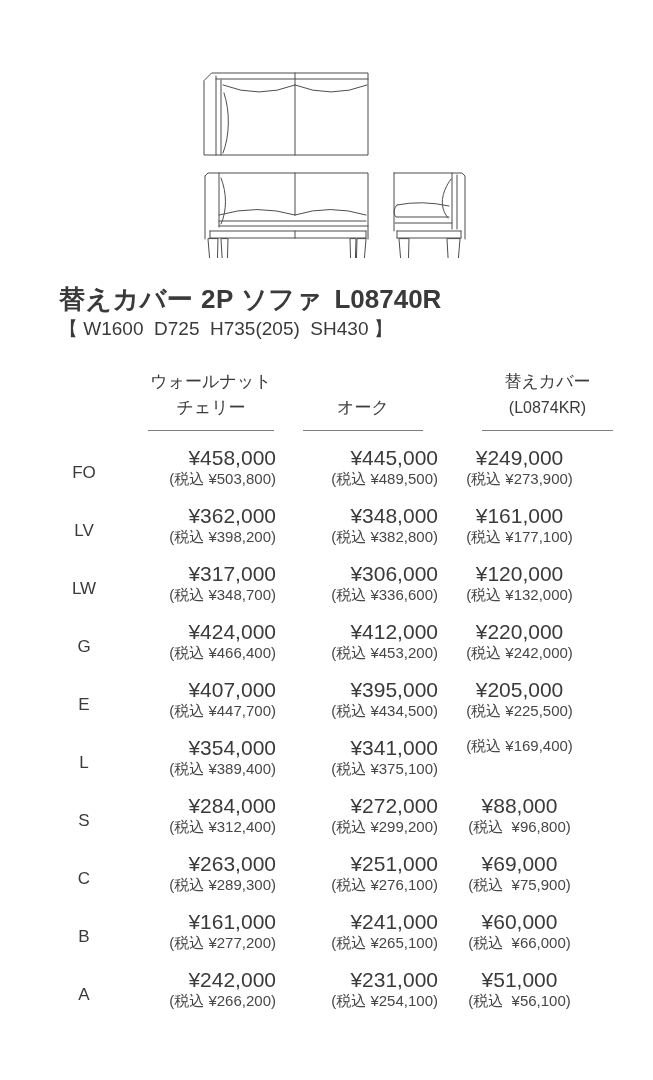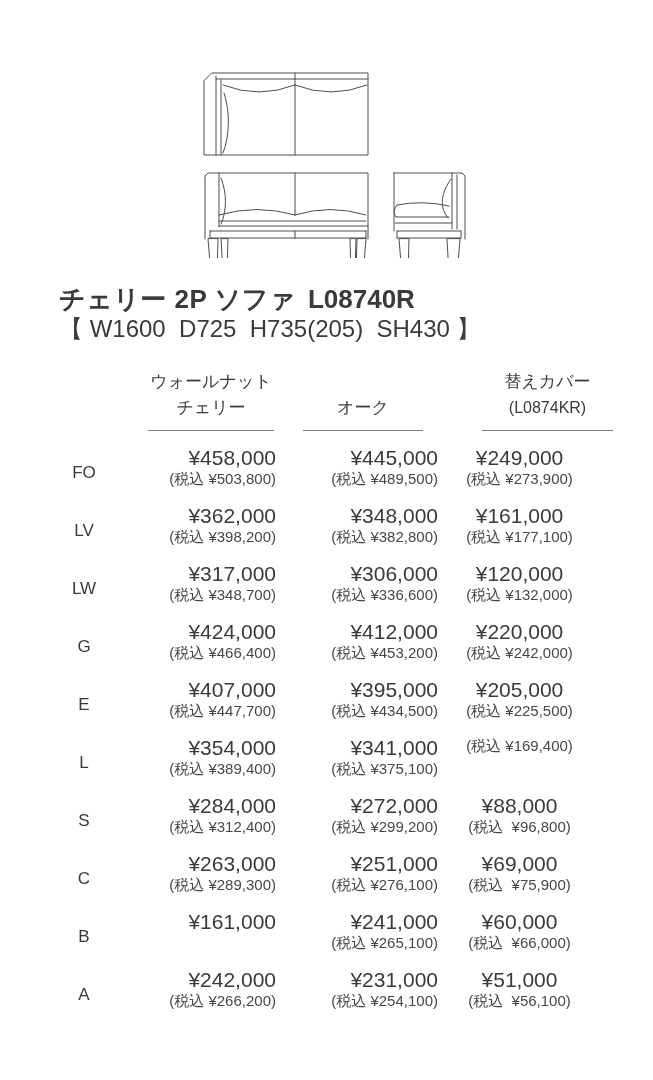--- a/index.html
+++ b/index.html
@@ -25,21 +25,21 @@
 
   
   .title-block { position: absolute; left: 59px; top: 283px; }
   .product-title {
     font-size: 26px; line-height: 32px;
     font-weight: 600; letter-spacing: 0.5px;
     white-space: pre;
   }
   .model-code { font-weight: 700; margin-left: 12px; letter-spacing: 0; }
   .dims {
-    font-size: 24px; line-height: 25px;
+    font-size: 19px; line-height: 25px;
     font-weight: 400; white-space: pre; letter-spacing: 0;
     margin-top: 1px;
   }
 
   
   .price-table { position: absolute; left: 60px; top: 369px; width: 555px; }
   .grid-row {
     display: grid;
     grid-template-columns: 48px 168px 162px 177px;
   }
@@ -118,21 +118,21 @@
         <path d="M197 142 C194 145 193 150 196 154 H249"></path>
         <path d="M195 160 H252"></path>
         <path d="M197 168 H261 M197 175 H261 M197 168 V175 M261 168 V175"></path>
         <path d="M199 176 L202 212 L208 212 L209 176 Z"></path>
         <path d="M247 176 L249 212 L257 212 L260 176 Z"></path>
       </g>
     </svg>
   </div>
 
   <div class="title-block">
-    <div class="product-title"><span>チェリー 2P ソファ</span><span class="model-code">L08740R</span></div>
+    <div class="product-title"><span>替えカバー 2P ソファ</span><span class="model-code">L08740R</span></div>
     <div class="dims">【 W1600  D725  H735(205)  SH430 】</div>
   </div>
 
   <div class="price-table">
 
     <div class="grid-row hrow">
       <div></div>
       <div>
         <div class="head-box hb1">
           <div>ウォールナット</div>
@@ -276,20 +276,21 @@
       <div class="cell c3">
         <div class="price">¥69,000</div>
         <div class="tax">(税込  ¥75,900)</div>
       </div>
     </div>
 
     <div class="grid-row row">
       <div class="grade">B</div>
       <div class="cell c1">
         <div class="price">¥161,000</div>
+        <div class="tax">(税込 ¥277,200)</div>
       </div>
       <div class="cell c2">
         <div class="price">¥241,000</div>
         <div class="tax">(税込 ¥265,100)</div>
       </div>
       <div class="cell c3">
         <div class="price">¥60,000</div>
         <div class="tax">(税込  ¥66,000)</div>
       </div>
     </div>

